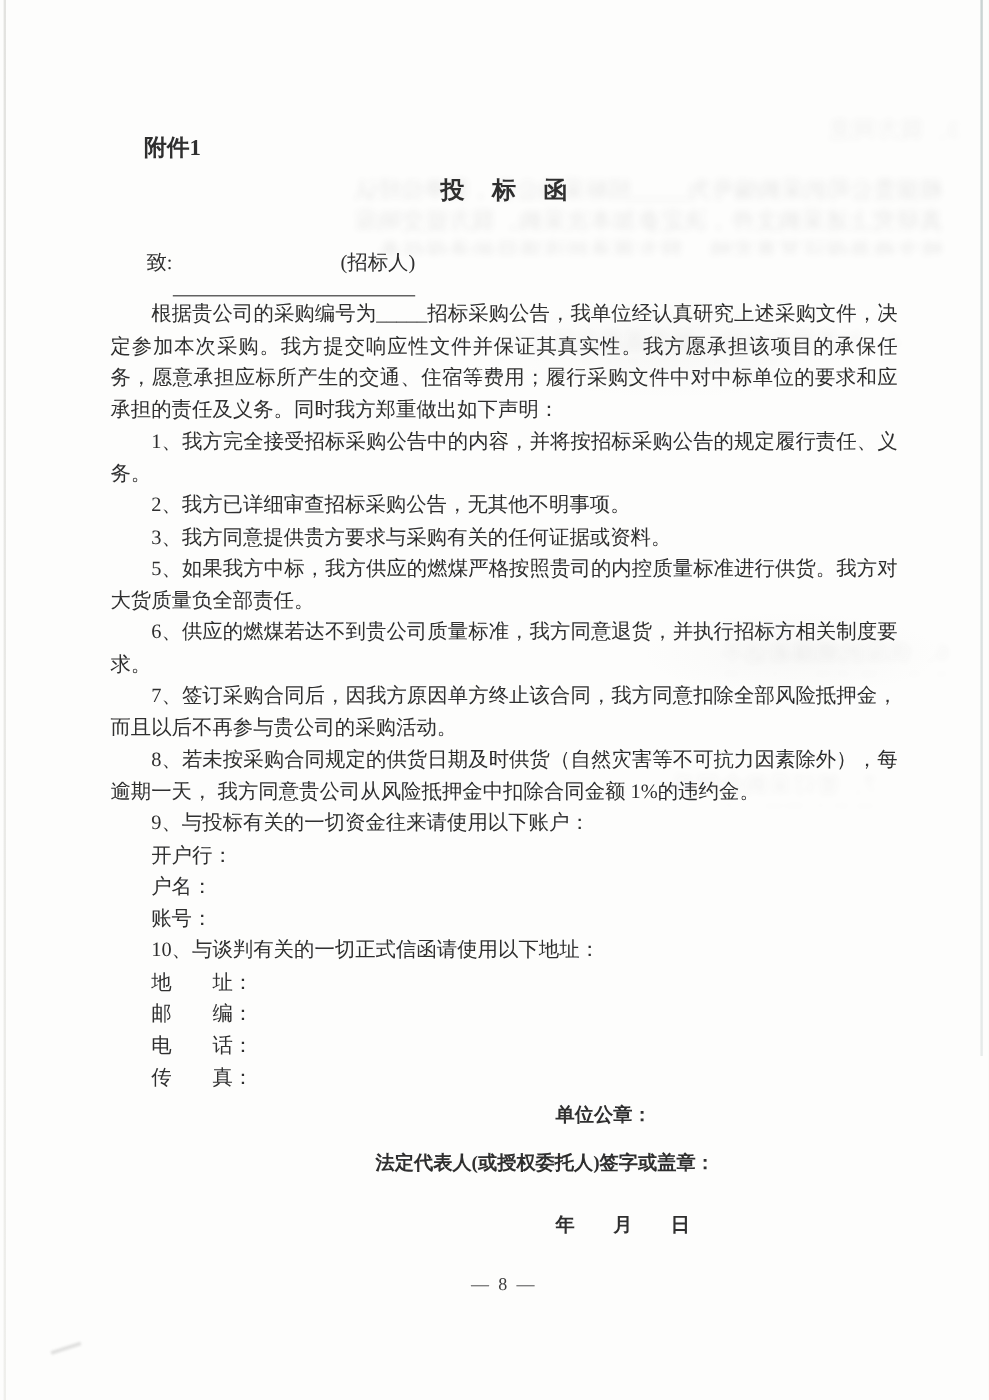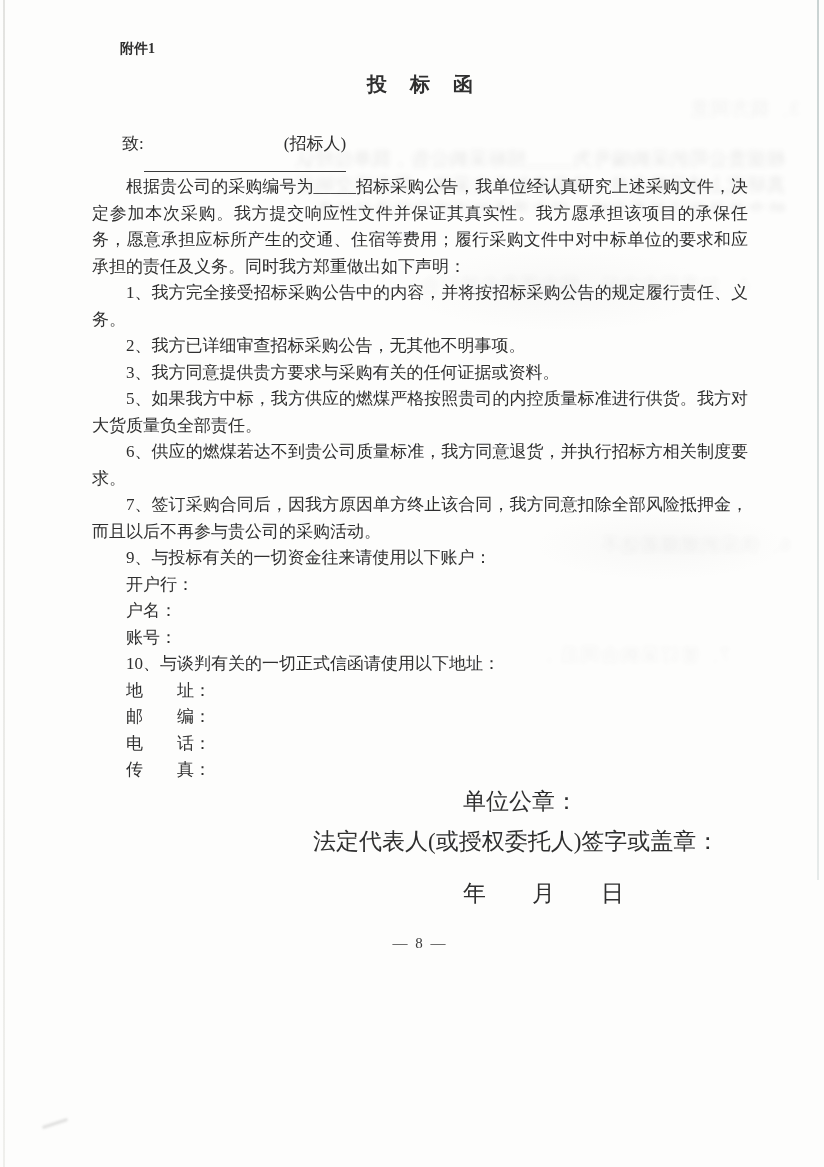--- a/index.html
+++ b/index.html
@@ -60,23 +60,23 @@
     background: rgba(90,90,90,0.18);
     filter: blur(1px);
   }
   .speck-1 { top: 1122px; left: 42px; width: 26px; height: 3px; transform: rotate(-18deg); }
   .content {
     position: relative;
     padding: 0 76px 0 92px;
     box-sizing: border-box;
   }
   .attachment {
-    margin-top: 38px;
+    margin-top: 113px;
     margin-left: 28px;
-    font-size: 14px;
+    font-size: 19px;
     line-height: 22px;
     font-weight: bold;
   }
   .doc-title {
     margin: 8px 0 0 0;
     font-size: 20px;
     line-height: 32px;
     font-weight: bold;
     text-align: center;
     letter-spacing: 0.45em;
@@ -98,21 +98,21 @@
     height: 14px;
   }
   .body-text { margin-top: 17px; }
   .para {
     margin: 0;
     font-size: 17px;
     line-height: 26.5px;
     text-align: justify;
     text-indent: 2em;
   }
-  .sig-block { font-size: 23px; }
+  .sig-block { font-size: 16px; font-weight: bold; }
   .sig-seal  { margin-top: 4px;  margin-left: 371px; line-height: 27px; }
   .sig-rep   { margin-top: 13px; margin-left: 221px; line-height: 27px; }
   .sig-date  { margin-top: 25px; margin-left: 371px; line-height: 27px; }
   .page-footer {
     margin-top: 28px;
     text-align: center;
     font-size: 15px;
     letter-spacing: 2px;
     color: #3b3b3b;
   }
@@ -142,20 +142,21 @@
     </div>
 
     <div class="body-text">
       <p class="para">根据贵公司的采购编号为_____招标采购公告，我单位经认真研究上述采购文件，决定参加本次采购。我方提交响应性文件并保证其真实性。我方愿承担该项目的承保任务，愿意承担应标所产生的交通、住宿等费用；履行采购文件中对中标单位的要求和应承担的责任及义务。同时我方郑重做出如下声明：</p>
       <p class="para">1、我方完全接受招标采购公告中的内容，并将按招标采购公告的规定履行责任、义务。</p>
       <p class="para">2、我方已详细审查招标采购公告，无其他不明事项。</p>
       <p class="para">3、我方同意提供贵方要求与采购有关的任何证据或资料。</p>
       <p class="para">5、如果我方中标，我方供应的燃煤严格按照贵司的内控质量标准进行供货。我方对大货质量负全部责任。</p>
       <p class="para">6、供应的燃煤若达不到贵公司质量标准，我方同意退货，并执行招标方相关制度要求。</p>
       <p class="para">7、签订采购合同后，因我方原因单方终止该合同，我方同意扣除全部风险抵押金，而且以后不再参与贵公司的采购活动。</p>
+      <p class="para">8、若未按采购合同规定的供货日期及时供货（自然灾害等不可抗力因素除外），每逾期一天， 我方同意贵公司从风险抵押金中扣除合同金额 1%的违约金。</p>
       <p class="para">9、与投标有关的一切资金往来请使用以下账户：</p>
 
       <p class="para">开户行：</p>
       <p class="para">户名：</p>
       <p class="para">账号：</p>
 
       <p class="para">10、与谈判有关的一切正式信函请使用以下地址：</p>
 
       <p class="para">地　　址：</p>
       <p class="para">邮　　编：</p>

